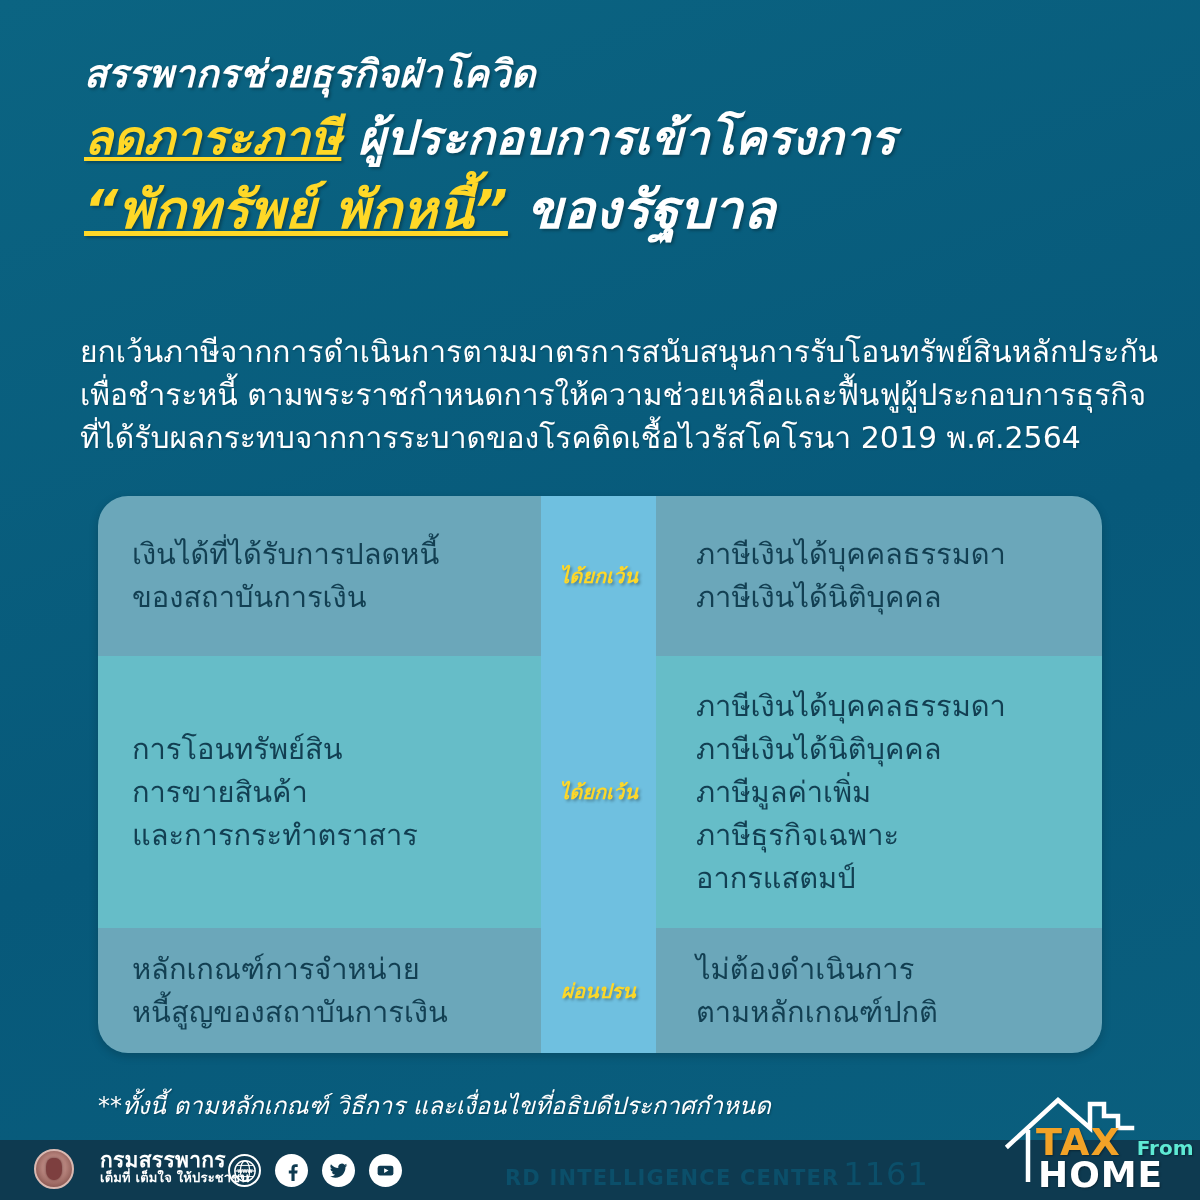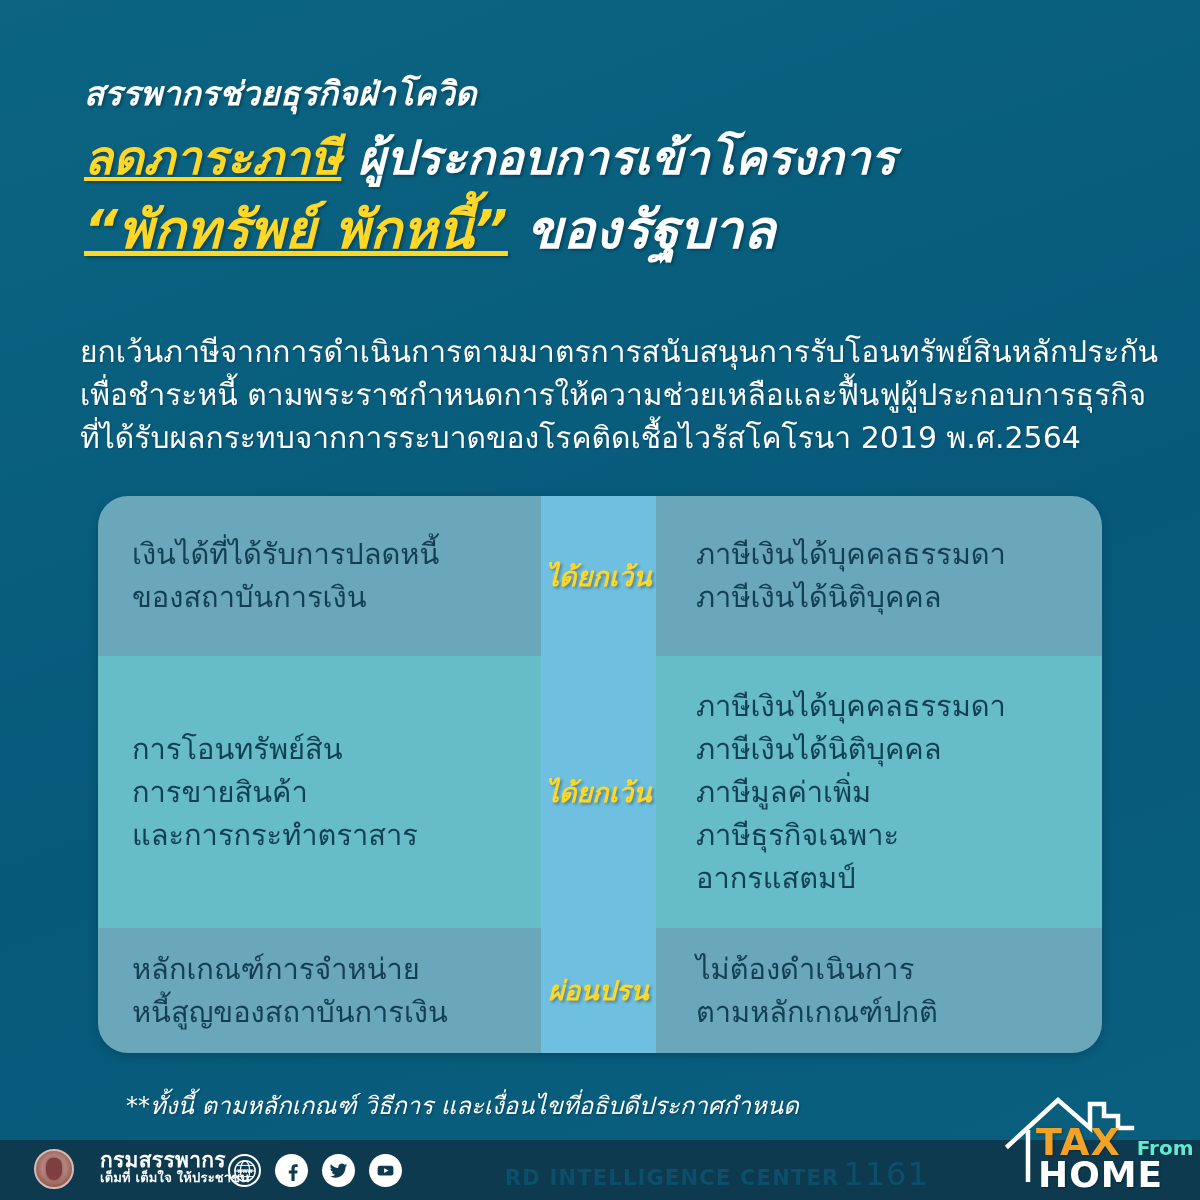--- a/index.html
+++ b/index.html
@@ -24,21 +24,21 @@
     left:84px; top:44px; width:1040px;
   }
   .hl-line {
     font-weight:bold;
     font-style:italic;
     color:#ffffff;
     letter-spacing:.2px;
     white-space:nowrap;
     text-shadow:2px 2px 3px rgba(0,0,0,.28);
   }
-  .hl1 { font-size:33px; line-height:60px;margin-top:20px; }
+  .hl1 { font-size:38px; line-height:60px; }
   .hl2 { font-size:47px; line-height:68px; }
   .hl3 { font-size:53px; line-height:76px; }
   .hl-yellow { color:#ffd827;text-decoration:underline; }
 
   
   .intro {
     position:absolute;
     left:80px; top:330px; width:1060px;
     color:#ffffff;
     font-size:30px;
@@ -86,38 +86,37 @@
     line-height:43px;
     font-weight:500;
     white-space:nowrap;
   }
   .r1 { height:160px; }
   .r2 { height:272px; }
   .r3 { height:125px; }
 
   .tag {
     color:#ffd827;
-    font-size:27px;
+    font-size:20px;
     font-weight:bold;
     font-style:italic;
     white-space:nowrap;
     text-shadow:2px 2px 3px rgba(0,0,0,.30);
   }
 
   
   .footnote {
     position:absolute;
     left:98px; top:1086px;
     color:#ffffff;
     font-size:24px;
     font-style:italic;
     font-weight:500;
     white-space:nowrap;
     text-shadow:1px 1px 2px rgba(0,0,0,.25);
-    margin-left:28px;
   }
 
   
   .footerbar {
     position:absolute;
     left:0; bottom:0;
     width:1200px; height:60px;
     background:#0e3a50;
   }
   .footer-inner {

